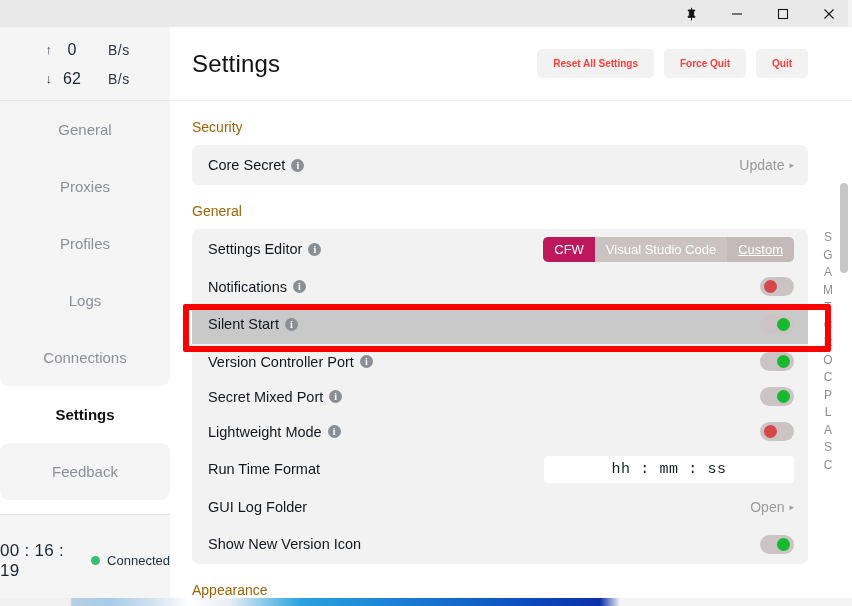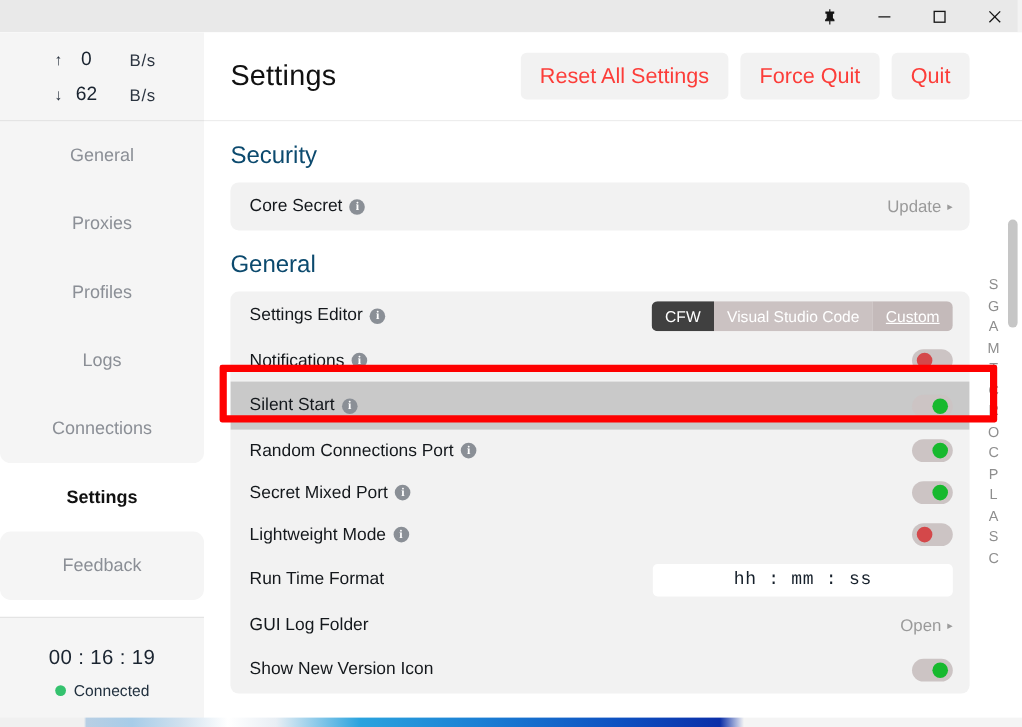--- a/index.html
+++ b/index.html
@@ -85,21 +85,21 @@
     background: #ffffff;
     color: #111111;
     font-weight: bold;
   }
 
   .sb-bottom {
     position: absolute; left: 0; bottom: 0;
     width: 170px; height: 92px;
     background: #f5f5f5;
     border-top: 1px solid #e4e4e4;
-    display: flex; flex-direction: column;
+    display: flex; flex-direction: row;
     align-items: center; justify-content: center;
     gap: 10px;
   }
   .sb-timer { font-size: 17px; color: #1a2430; letter-spacing: .3px; }
   .sb-status {
     display: flex; align-items: center; gap: 7px;
     font-size: 13px; color: #22313f;
   }
   .dot-green {
     width: 9px; height: 9px; border-radius: 50%;
@@ -125,34 +125,35 @@
   }
   .hdr-actions {
     margin-left: auto;
     display: flex; align-items: center; gap: 10px;
     padding-right: 22px;
   }
   .hdr-btn {
     background: #f2f2f2;
     border: none; border-radius: 5px;
     color: #fc3d39;
-    font-size: 18px;
+    font-size: 10px;
     font-family: "Liberation Sans", sans-serif;
     padding: 9px 16px;
     cursor: pointer;
+    font-weight: bold;
   }
 
   .scroll-area {
     position: relative;
     height: 505px;
     overflow: hidden;
     padding: 0 0 0 0;
   }
   .section-title {
-    font-size: 20px; color: #0c4a6e;
+    font-size: 14px; color: #a16207;
     margin: 18px 0 10px 22px;
   }
   .card {
     margin: 0 44px 0 22px;
     background: #f2f2f2;
     border-radius: 7px;
     overflow: hidden;
   }
   .row {
     position: relative;
@@ -193,21 +194,21 @@
     font-size: 13px;
   }
   .seg {
     display: flex; align-items: center; justify-content: center;
     padding: 0 11px;
     color: #ffffff;
     background: #cbc2c2;
     cursor: pointer;
     white-space: nowrap;
   }
-  .seg.active { background: #404040; }
+  .seg.active { background: #be185d; }
   .seg.alt { background: #c4baba; text-decoration: underline; }
 
   
   .toggle {
     width: 34px; height: 19px;
     border-radius: 10px;
     background: #ccc4c4;
     position: relative;
     cursor: pointer;
   }
@@ -410,21 +411,21 @@
           </div>
           <div class="row-right">
             <div class="toggle on">
                 <span class="knob"></span>
               </div>
           </div>
         </div>
 
         <div class="row">
           <div class="row-label">
-            <span>Random Connections Port</span>
+            <span>Version Controller Port</span>
             <span class="info-icon">i</span>
           </div>
           <div class="row-right">
             <div class="toggle on">
                 <span class="knob"></span>
               </div>
           </div>
         </div>
 
         <div class="row">

